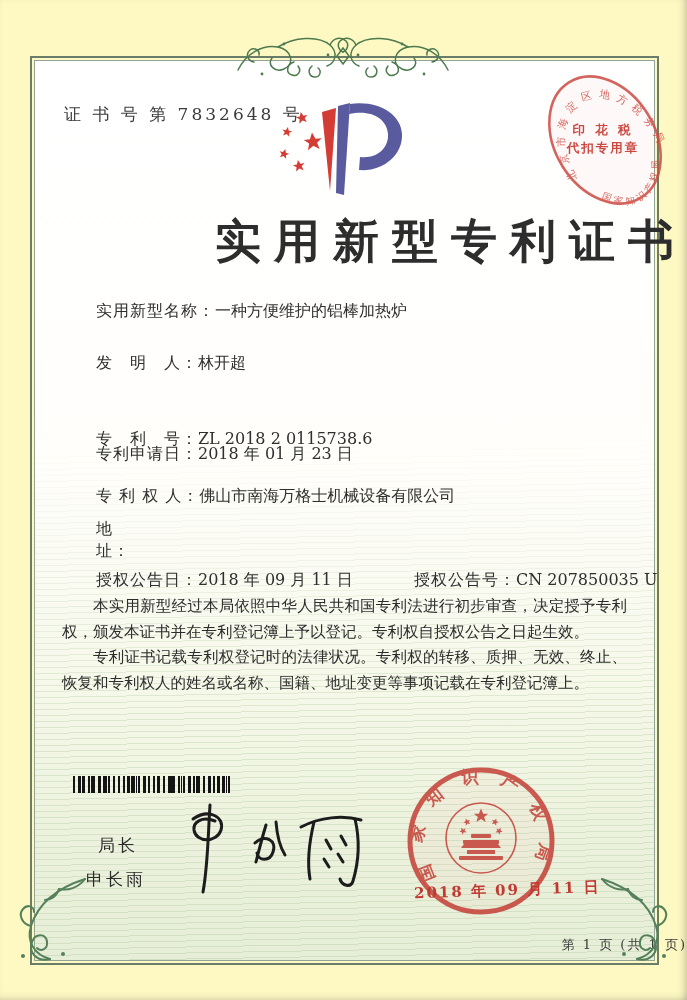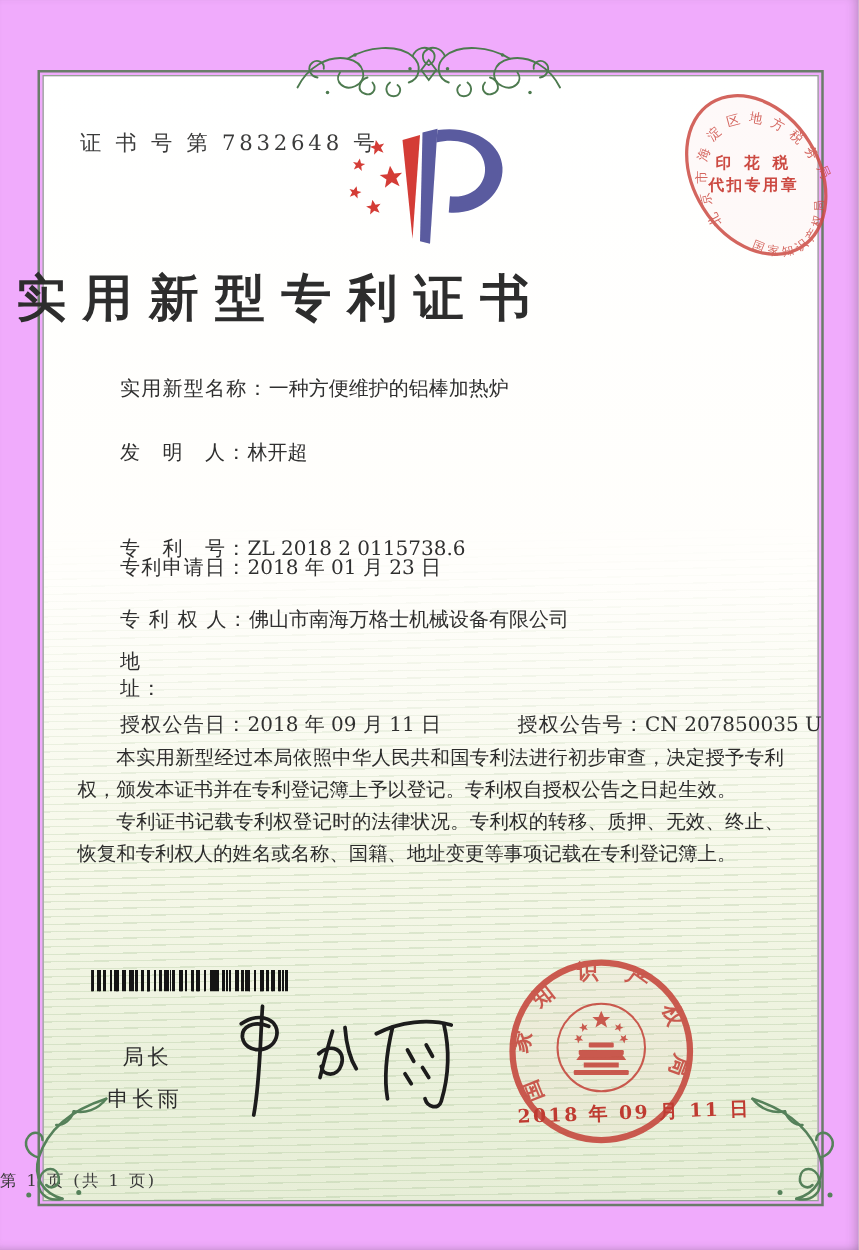--- a/index.html
+++ b/index.html
@@ -1,35 +1,35 @@
 <!DOCTYPE html>
 <html><head>
 <meta charset="utf-8">
 <style>
   html,body{margin:0;padding:0;background:#e9e9e6;}
   .page{
     position:relative;width:687px;height:1000px;margin:0 auto;
-    background:#f0abfc;overflow:hidden;
+    background:#fef9c3;overflow:hidden;
     font-family:"DejaVu Serif","Liberation Serif",serif;
     color:#2f2f2f;
     box-shadow:inset -7px 0 9px -6px rgba(60,60,55,.35), inset 0 -6px 8px -6px rgba(60,60,55,.25);
   }
   
   .frame{position:absolute;left:30px;top:56px;width:625px;height:905px;border:2px solid #6a7c6a;}
   .frame-inner{position:absolute;inset:2px;border:1px solid #94a494;}
   .frame-bg{position:absolute;inset:3px;
     background:linear-gradient(180deg,#ffffff 0%,#fffefb 45%,#f6f8e9 70%,#ebf1dc 88%,#e7eed7 100%);}
   .frame-lines{position:absolute;inset:3px;
     background:repeating-linear-gradient(179deg,rgba(128,168,108,.20) 0 1px,rgba(255,255,255,0) 1px 6px);
     -webkit-mask-image:linear-gradient(180deg,transparent 0 40%,#000 72%);
     mask-image:linear-gradient(180deg,transparent 0 40%,#000 72%);}
   
   .cert-no{position:absolute;left:64px;top:103px;font-size:17px;letter-spacing:3px;color:#3b3b3b;}
   .logo{position:absolute;left:272px;top:99px;width:140px;height:99px;}
-  .title{position:absolute;left:0;right:0;top:211px;text-align:left;font-size:40px;
+  .title{position:absolute;left:0;right:0;top:211px;text-align:right;font-size:46px;
     font-weight:700;letter-spacing:13px;text-indent:13px;color:#2d2d2d;}
   
   .fields{position:absolute;left:82px;top:296px;width:562px;font-size:16px;line-height:22px;}
   .frow{position:absolute;left:14px;white-space:nowrap;}
   .frow .lab{letter-spacing:1px;}
   .frow-name{top:4px;}  .frow-inventor{top:56px;font-family:Liberation Serif, serif;}  .frow-patno{top:104px;margin-top:28px;}
   .frow-appdate{top:147px;} .frow-patentee{top:189px;text-align:right;}
   .frow-addr{top:222px;white-space:normal;}
   .frow-addr .lab{position:absolute;left:0;top:0;}
   .frow-addr .val{display:inline-block;margin-left:96px;width:414px;white-space:normal;}
@@ -44,21 +44,21 @@
     background-image:
       repeating-linear-gradient(90deg,#141414 0 2px,transparent 2px 5px),
       repeating-linear-gradient(90deg,#141414 0 1px,transparent 1px 9px),
       repeating-linear-gradient(90deg,transparent 0 6px,#141414 6px 8px,transparent 8px 13px);}
   .signer-title{position:absolute;left:98px;top:834px;font-size:17px;letter-spacing:3px;color:#2b2b2b;}
   .signer-name{position:absolute;left:86px;top:868px;font-size:17px;letter-spacing:3px;color:#2b2b2b;}
   .signature{position:absolute;left:163px;top:795px;width:218px;height:106px;}
   .seal{position:absolute;left:401px;top:760px;width:160px;height:166px;}
   .seal-date{position:absolute;left:414px;top:881px;font-size:15px;font-weight:600;
     color:#bf3b31;letter-spacing:2px;transform:rotate(-2deg);z-index:5;white-space:nowrap;}
-  .footer{position:absolute;left:0;right:0;top:936px;text-align:left;font-size:13px;
+  .footer{position:absolute;left:0;right:0;top:936px;text-align:right;font-size:13px;
     letter-spacing:2px;color:#3a3a3a;}
   
   .tax-stamp{position:absolute;left:519px;top:50px;width:168px;height:176px;z-index:4;}
   .top-ornament{position:absolute;left:232px;top:32px;width:222px;height:50px;z-index:3;}
   .corner-fl{position:absolute;top:876px;width:74px;height:88px;z-index:3;}
   .corner-fl.left{left:15px;}
   .corner-fl.right{left:598px;transform:scaleX(-1);}
   svg text{font-family:"DejaVu Serif","Liberation Serif",serif;}
 </style>
 </head>

